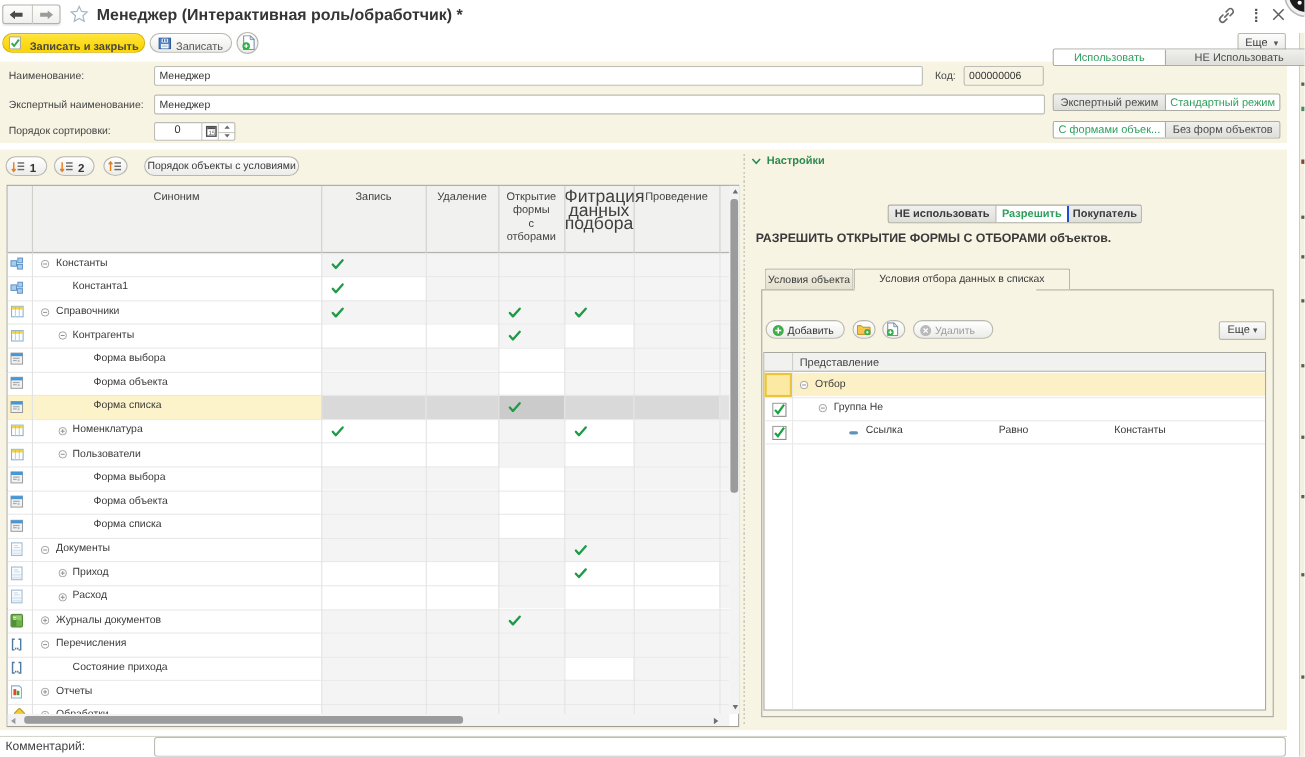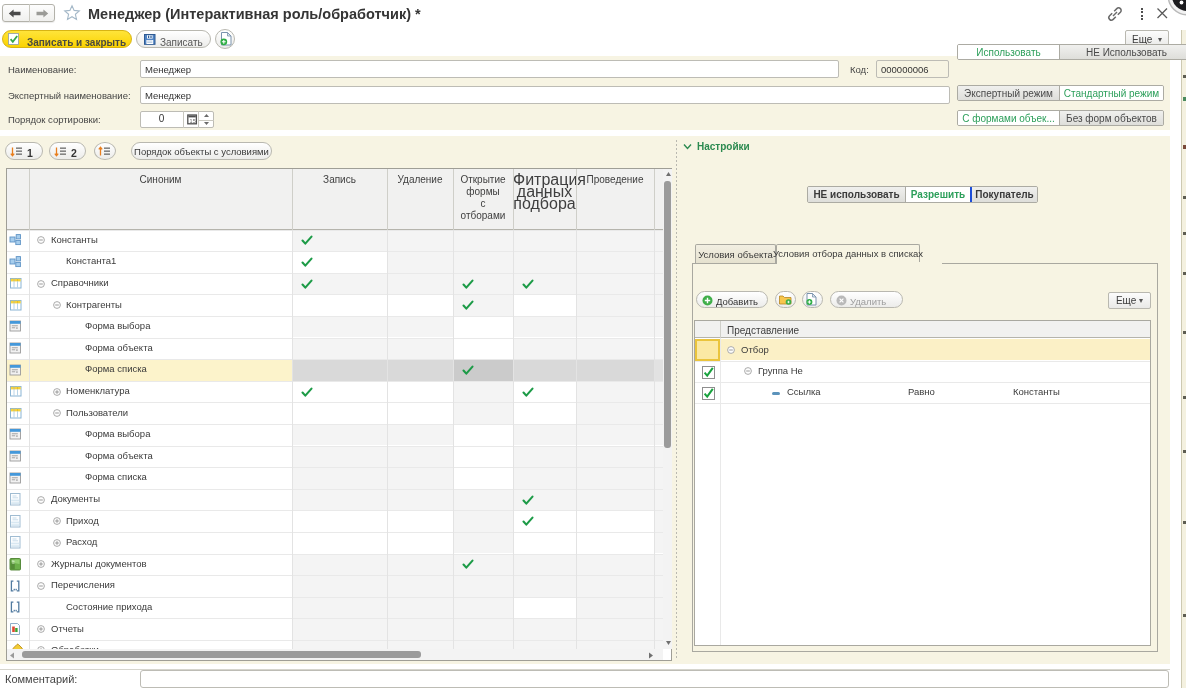--- a/index.html
+++ b/index.html
@@ -611,22 +611,23 @@
 <div class="abs" style="left:676px;top:140px;height:520px;width:1px;background:repeating-linear-gradient(#b9b8b0 0 2px, transparent 2px 4px)"></div>
 <svg class="abs" style="left:683px;top:143px" width="9" height="7">
       <path d="M1 1.5 L4.5 5.5 L8 1.5" stroke="#2c8a50" stroke-width="1.4" fill="none"></path>
     </svg>
 <div class="abs" style="left:697px;top:141px;font-size:10px;font-weight:bold;color:#2c8a50">Настройки</div>
 <div class="seg" style="left:807px;top:186px;width:231px;height:17px;font-size:10px">
       <div class="off" style="width:98px;border-right:1px solid #acaba3;font-weight:bold;color:#3a3a3a">НЕ использовать</div>
       <div class="on" style="width:66px;border-right:2px solid #1d4ed8;font-weight:bold">Разрешить</div>
       <div class="off" style="flex:1;font-weight:bold;color:#3a3a3a">Покупатель</div>
     </div>
+<div class="abs" style="left:687px;top:211px;font-size:11.2px;font-weight:bold;color:#3a3a3a">РАЗРЕШИТЬ ОТКРЫТИЕ ФОРМЫ С ОТБОРАМИ объектов.</div>
 <div class="abs" style="left:695px;top:244px;width:81px;height:19px;background:linear-gradient(#f2efe2,#e5e1cf);border:1px solid #a9a8a0;border-bottom:none;border-radius:2px 2px 0 0;font-size:9.5px;color:#3a3a3a;display:flex;align-items:center;justify-content:center;white-space:nowrap">Условия объекта</div>
-<div class="abs" style="left:776px;top:243.5px;width:144px;height:19.5px;background:#f7f4e3;border:1px solid #a9a8a0;border-bottom:none;border-radius:2px 2px 0 0;font-size:9.5px;color:#3a3a3a;display:flex;align-items:center;justify-content:center;white-space:nowrap;z-index:3">Условия отбора данных в списках</div>
+<div class="abs" style="left:776px;top:243.5px;width:197px;height:19.5px;background:#f7f4e3;border:1px solid #a9a8a0;border-bottom:none;border-radius:2px 2px 0 0;font-size:9.5px;color:#3a3a3a;display:flex;align-items:center;justify-content:center;white-space:nowrap;z-index:3">Условия отбора данных в списках</div>
 <div class="abs" style="left:692px;top:263px;width:466px;height:389px;background:#f7f4e3;border:1px solid #a9a8a0"></div>
 <div class="abs" style="left:777px;top:262px;width:165px;height:3px;background:#f7f4e3;z-index:4"></div>
 <div class="pill" style="left:696px;top:291px;width:72px;height:17px"></div>
 <svg class="abs" style="left:702px;top:294.5px" width="11" height="11">
       <circle cx="5.5" cy="5.5" r="5" fill="#3fae49"></circle>
       <path d="M5.5 2.8 V8.2 M2.8 5.5 H8.2" stroke="#fff" stroke-width="1.4"></path>
     </svg>
 <div class="abs" style="left:716px;top:295.5px;font-size:9.5px;color:#333">Добавить</div>
 <div class="pill" style="left:775px;top:291px;width:21px;height:17px"></div>
 <svg class="abs" style="left:779px;top:294px" width="13" height="11">

